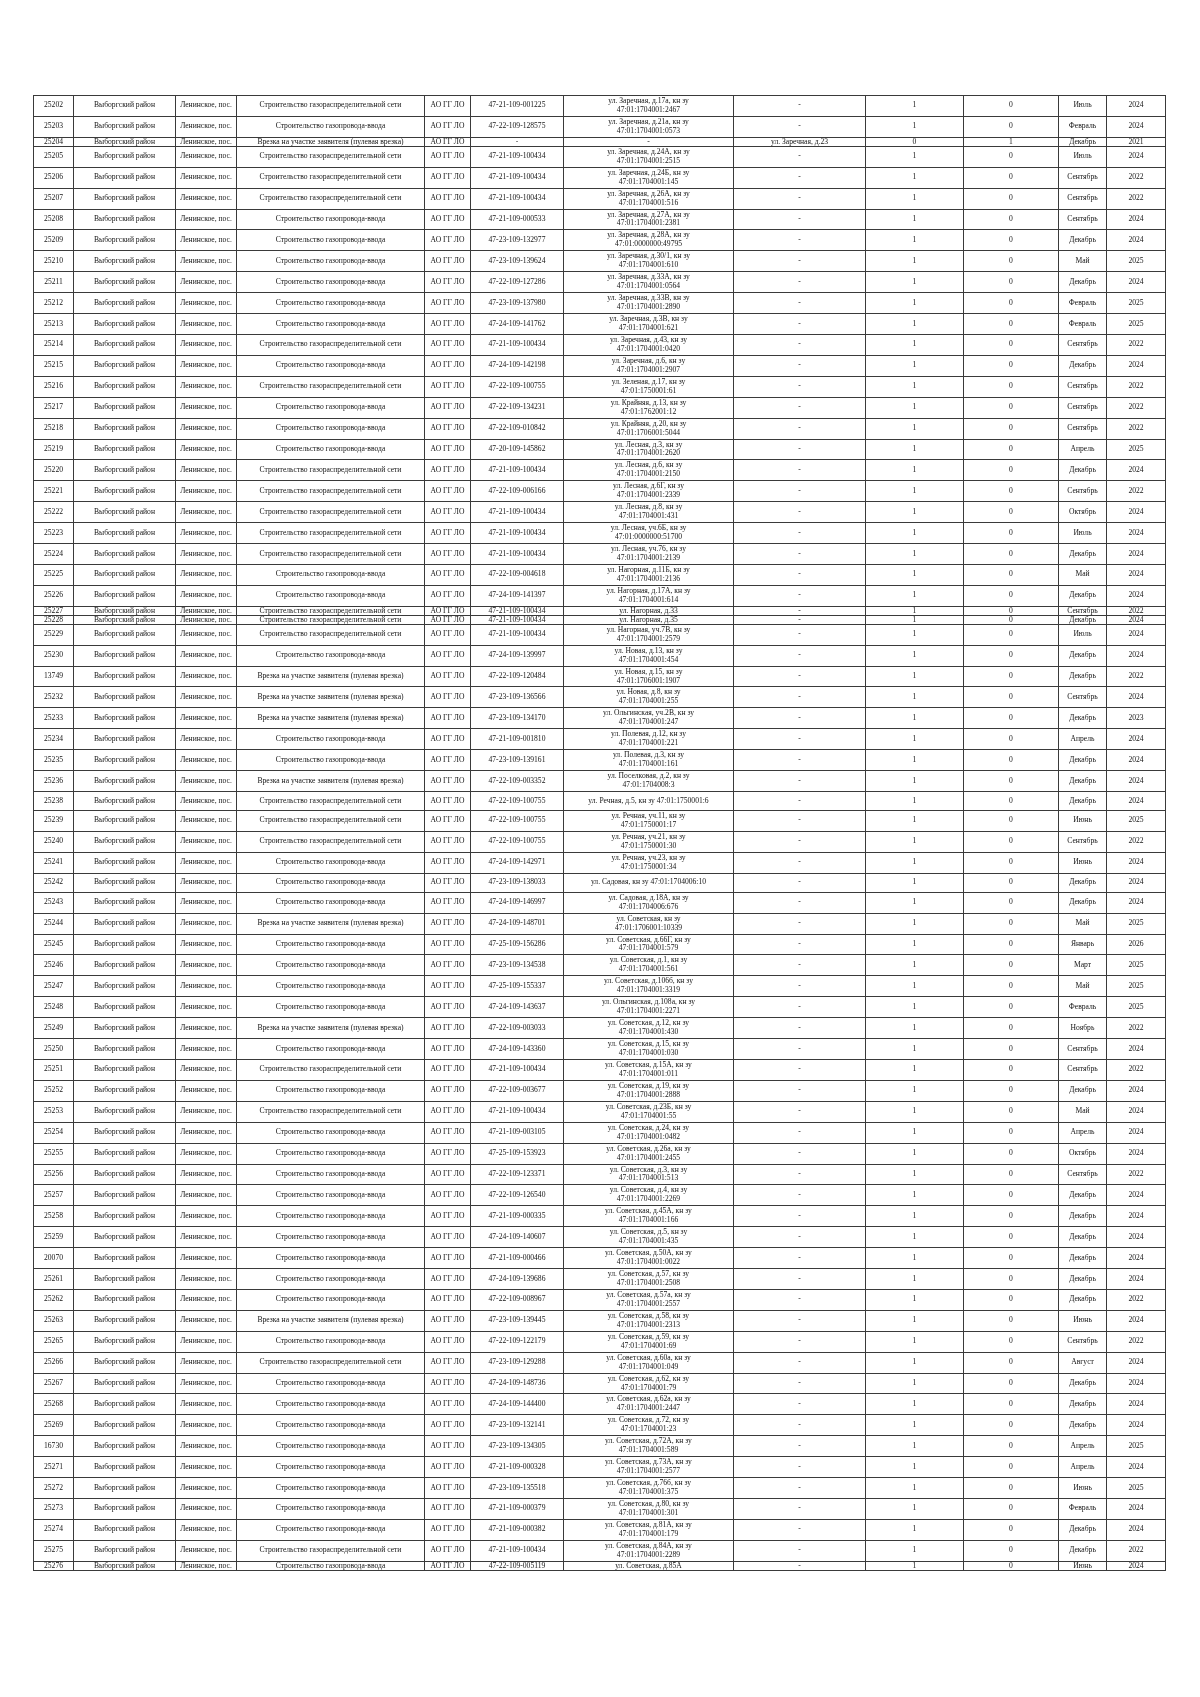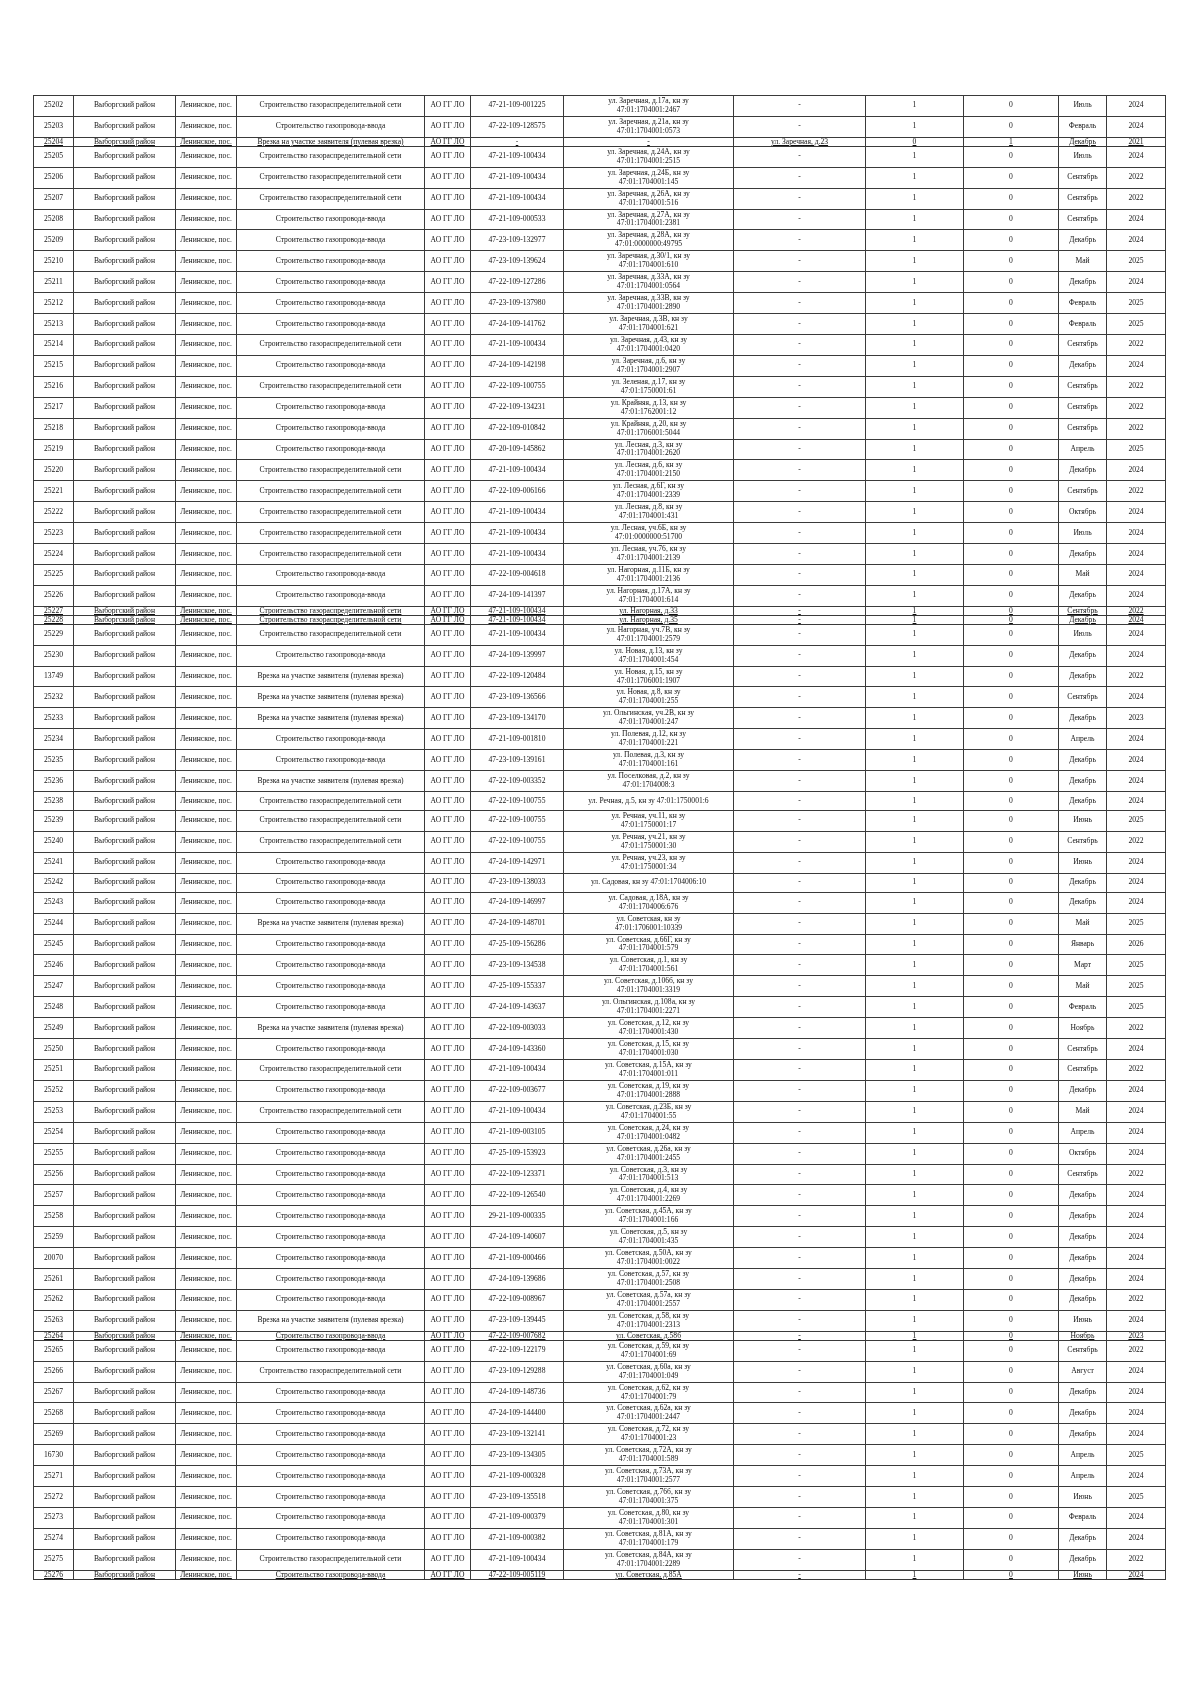--- a/index.html
+++ b/index.html
@@ -14,21 +14,21 @@
     border:1px solid #3a3a3a;
     font-size:7.6px;
     line-height:1.18;
     text-align:center;
     vertical-align:middle;
     padding:1px 2px;
     overflow:hidden;
     color:#141414;
   }
   tr.row-normal{height:19px;}
-  tr.row-thin{height:9px;text-decoration:underline;}
+  tr.row-thin{height:9px;}
   tr.row-thin td{padding:0 2px;line-height:1.05;}
   td.addr, td.tapaddr{white-space:pre-line;}
   td.work{padding:1px 3px;}
 </style>
 </head>
 <body>
 
 <div class="sheet">
   <table class="registry">
     <colgroup>
@@ -865,21 +865,21 @@
           <td>0</td>
           <td>Декабрь</td>
           <td>2024</td>
         </tr>
         <tr class="row-normal">
           <td>25258</td>
           <td>Выборгский район</td>
           <td>Ленинское, пос.</td>
           <td class="work">Строительство газопровода-ввода</td>
           <td>АО ГГ ЛО</td>
-          <td>29-21-109-000335</td>
+          <td>47-21-109-000335</td>
           <td class="addr">ул. Советская, д.45А, кн зу
 47:01:1704001:166</td>
           <td class="tapaddr">-</td>
           <td>1</td>
           <td>0</td>
           <td>Декабрь</td>
           <td>2024</td>
         </tr>
         <tr class="row-normal">
           <td>25259</td>
@@ -948,34 +948,20 @@
           <td class="work">Врезка на участке заявителя (пулевая врезка)</td>
           <td>АО ГГ ЛО</td>
           <td>47-23-109-139445</td>
           <td class="addr">ул. Советская, д.58, кн зу
 47:01:1704001:2313</td>
           <td class="tapaddr">-</td>
           <td>1</td>
           <td>0</td>
           <td>Июнь</td>
           <td>2024</td>
-        </tr>
-        <tr class="row-thin">
-          <td>25264</td>
-          <td>Выборгский район</td>
-          <td>Ленинское, пос.</td>
-          <td class="work">Строительство газопровода-ввода</td>
-          <td>АО ГГ ЛО</td>
-          <td>47-22-109-007682</td>
-          <td class="addr">ул. Советская, д.58б</td>
-          <td class="tapaddr">-</td>
-          <td>1</td>
-          <td>0</td>
-          <td>Ноябрь</td>
-          <td>2023</td>
         </tr>
         <tr class="row-normal">
           <td>25265</td>
           <td>Выборгский район</td>
           <td>Ленинское, пос.</td>
           <td class="work">Строительство газопровода-ввода</td>
           <td>АО ГГ ЛО</td>
           <td>47-22-109-122179</td>
           <td class="addr">ул. Советская, д.59, кн зу
 47:01:1704001:69</td>

